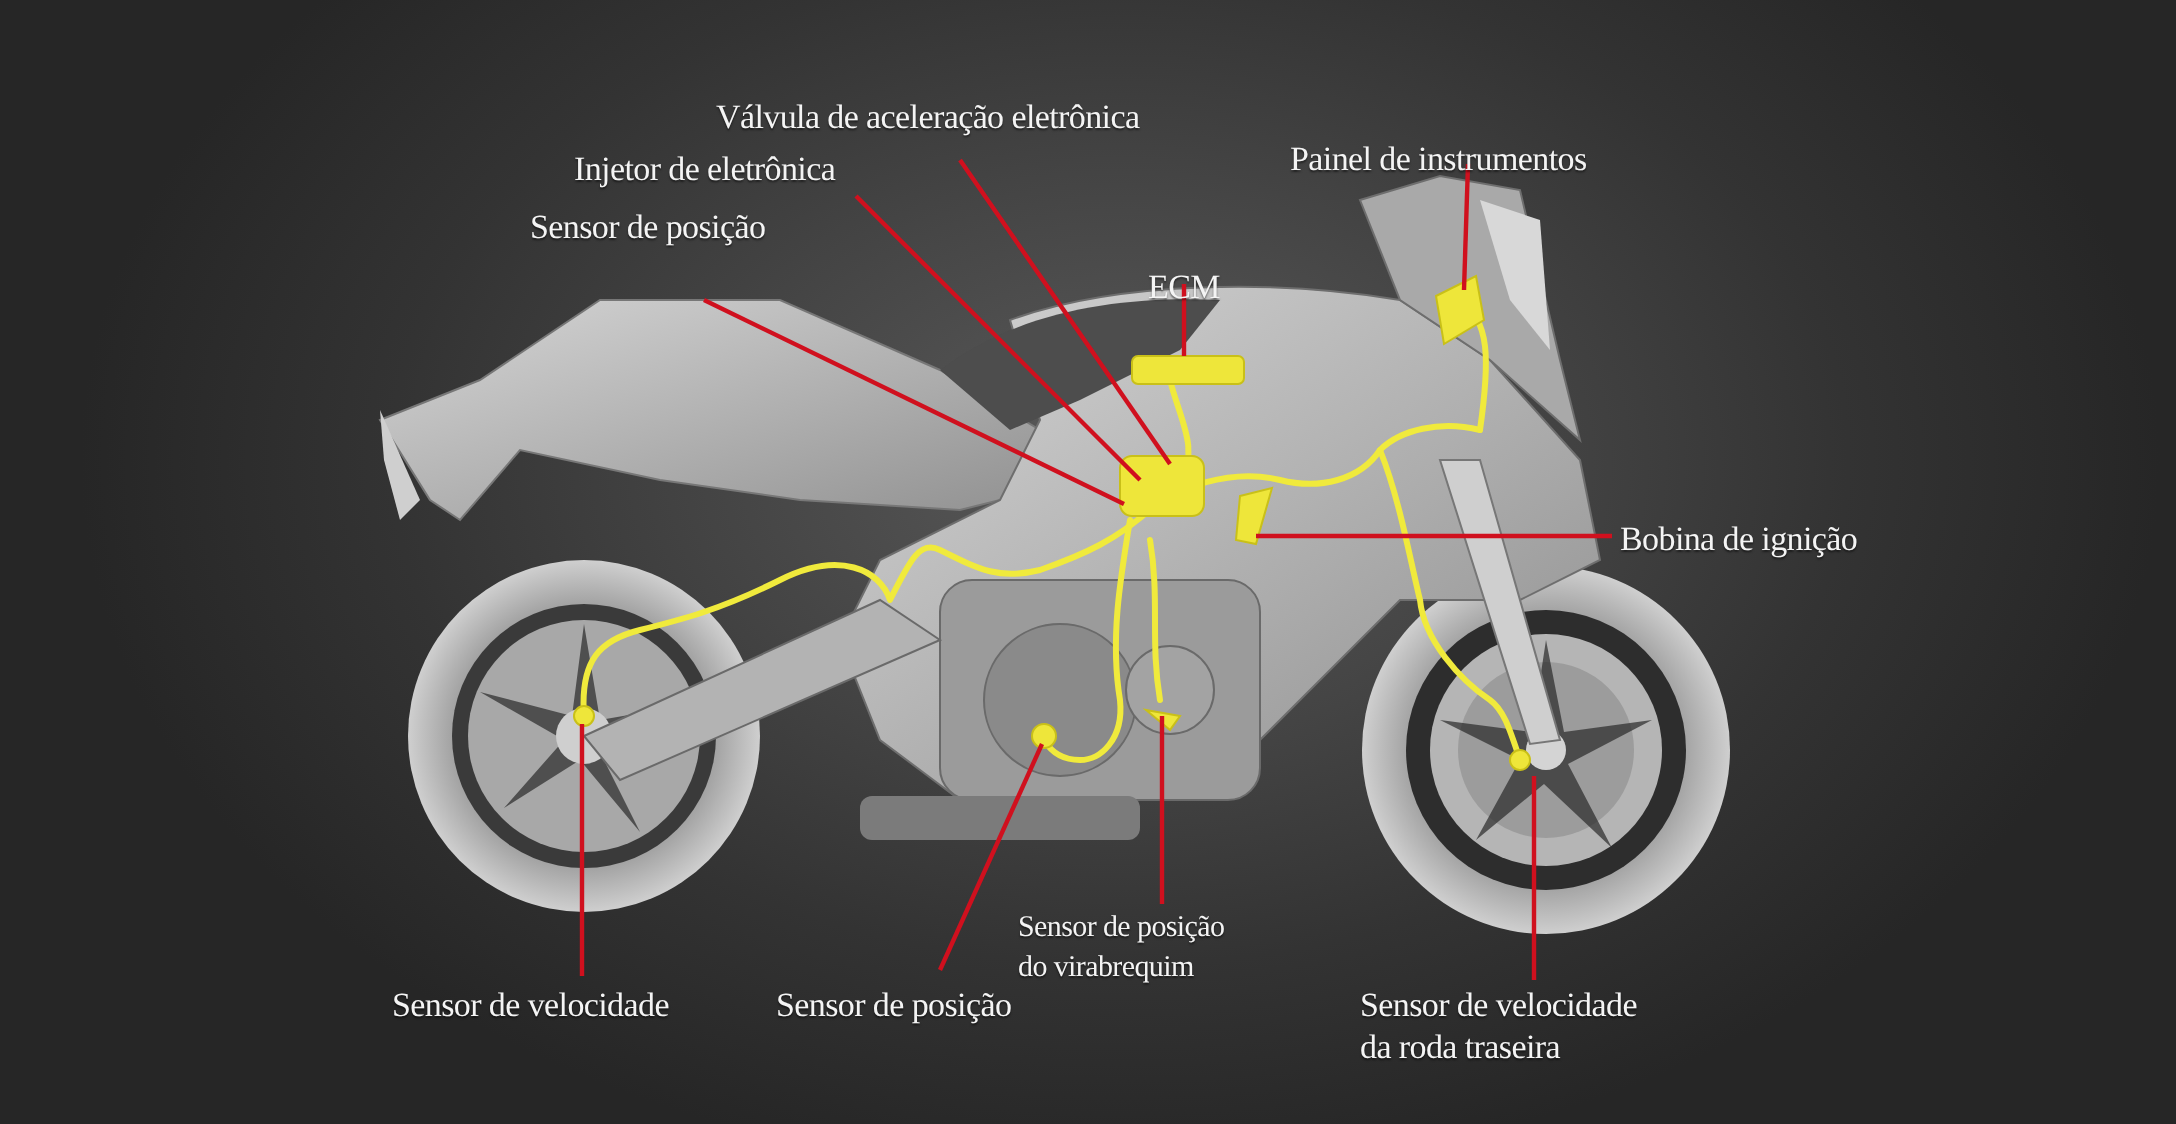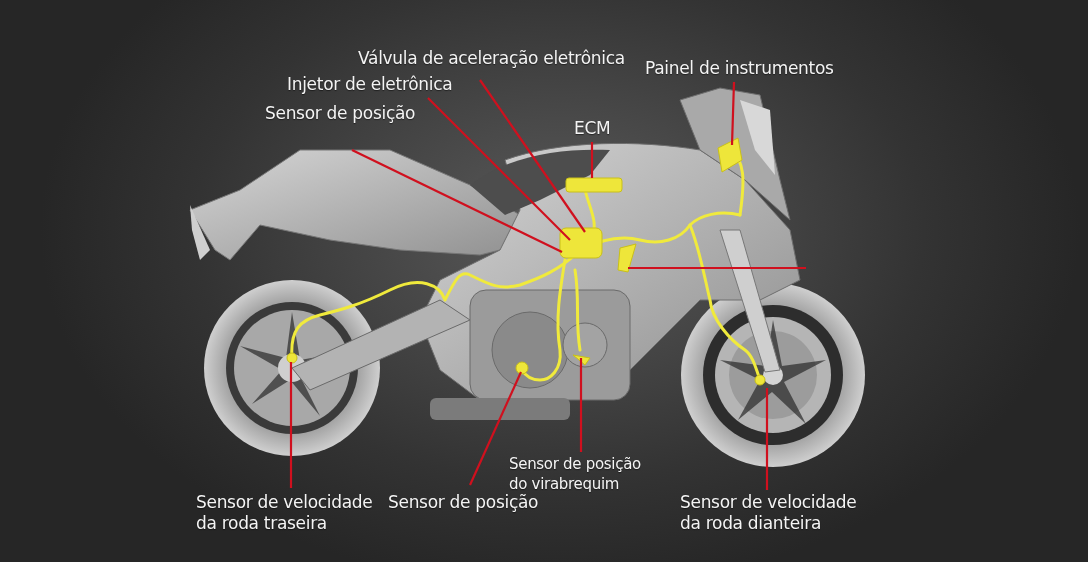--- a/index.html
+++ b/index.html
@@ -5,21 +5,21 @@
   html, body { margin:0; padding:0; }
   body { width:1088px; height:562px; overflow:hidden; background:#262626; }
   #stage {
     position:relative; width:1088px; height:562px; overflow:hidden;
     background: radial-gradient(ellipse 520px 360px at 560px 230px, #5a5a5a 0%, #444 40%, #333 70%, #262626 100%);
     font-family: "DejaVu Sans", sans-serif;
   }
   svg#bike { position:absolute; left:0; top:0; }
   .label {
     position:absolute; color:#f4f4f4; font-size:17px; line-height:21px;
-    letter-spacing:-0.3px; white-space:nowrap; text-shadow:0 1px 1px rgba(0,0,0,0.5);
+    letter-spacing:-0.3px; white-space:nowrap; text-shadow:0 1px 1px rgba(0,0,0,0.5);font-family:Liberation Serif, serif;
   }
   .label.center { }
   .label span { display:block; }
   .small { font-size:15px; line-height:20px; }
 </style>
 </head>
 <body>
 
 <div id="stage">
 
@@ -106,30 +106,30 @@
       <line x1="581" y1="358" x2="581" y2="452"></line>
       <line x1="767" y1="388" x2="767" y2="490"></line>
     </g>
   </svg>
 
   <div class="label" style="left:358px; top:48px;">Válvula de aceleração eletrônica</div>
   <div class="label" style="left:287px; top:74px;">Injetor de eletrônica</div>
   <div class="label center" style="left:265px; top:103px; width:148px;">
     <span>Sensor de posição</span>
   </div>
-  <div class="label" style="left:574px; top:118px;">ECM</div>
-  <div class="label" style="left:645px; top:58px;">Painel de instrumentos</div>
+  <div class="label" style="left:574px; top:133px;">ECM</div>
+  <div class="label" style="left:645px; top:69px;">Painel de instrumentos</div>
+  <div class="label" style="left:810px; top:259px;">Bobina de ignição</div>
   <div class="label center" style="left:196px; top:492px; width:190px;">
     <span>Sensor de velocidade</span>
-    <span>da roda traseira</span>
   </div>
   <div class="label center" style="left:388px; top:492px; width:156px;">
     <span>Sensor de posição</span>
   </div>
   <div class="label center small" style="left:509px; top:454px; width:150px;">
     <span>Sensor de posição</span>
     <span>do virabrequim</span>
   </div>
   <div class="label center" style="left:680px; top:492px; width:190px;">
     <span>Sensor de velocidade</span>
-    <span>da roda dianteira</span>
+    <span>da roda traseira</span>
   </div>
 </div>
 
 </body></html>

